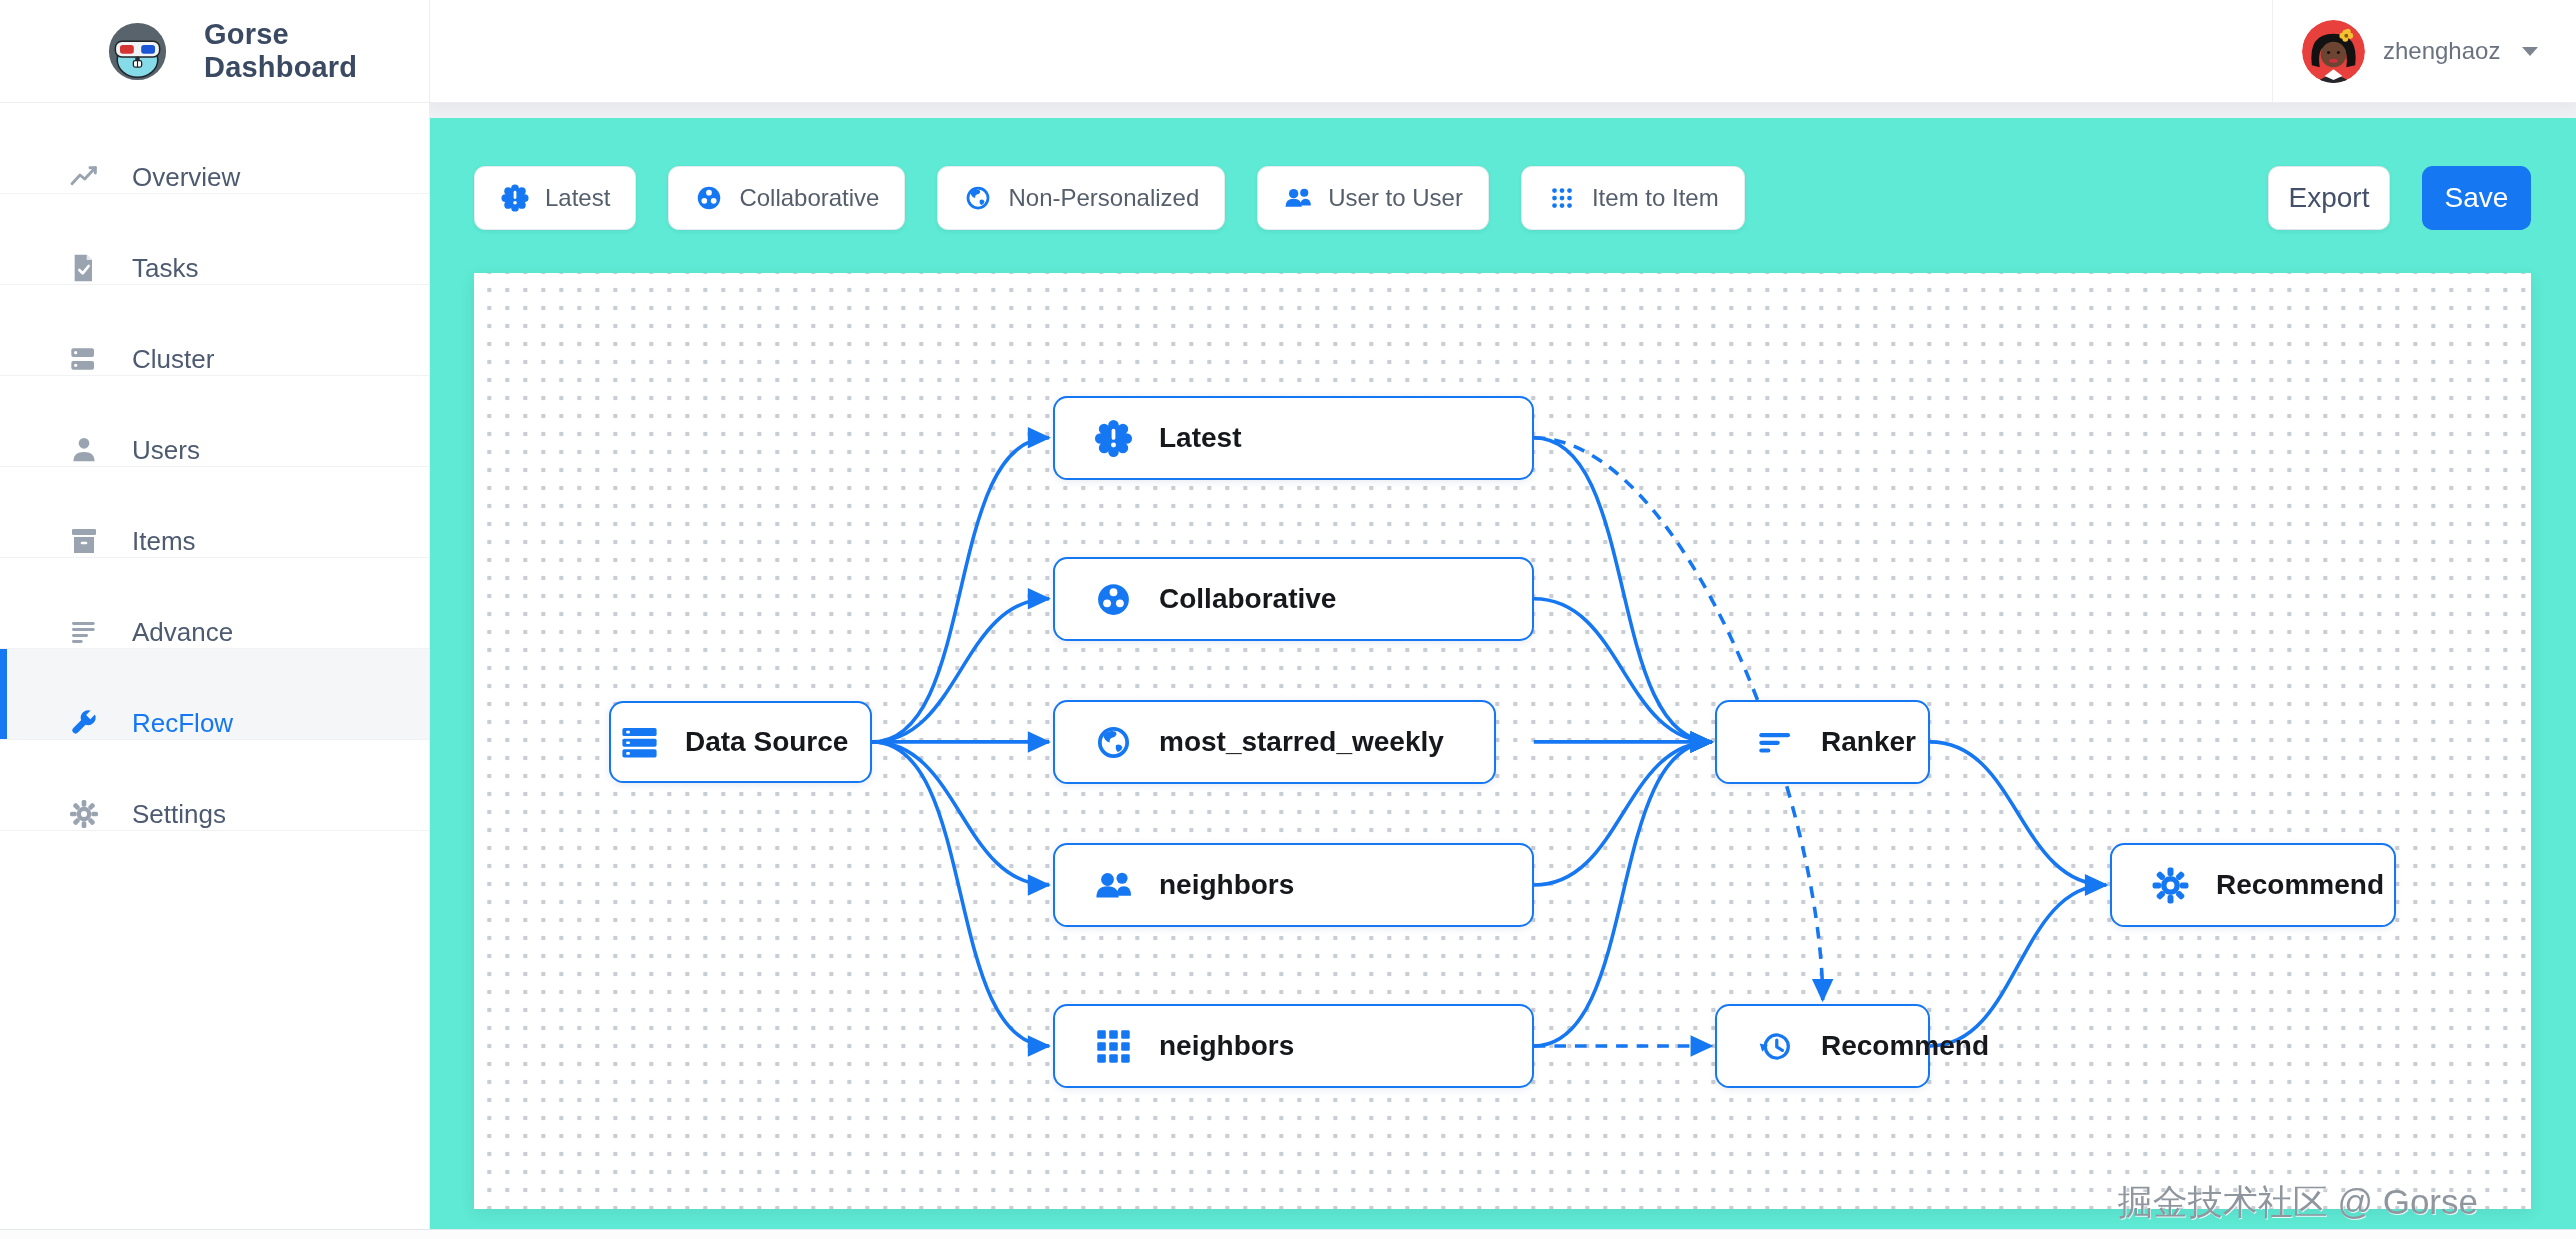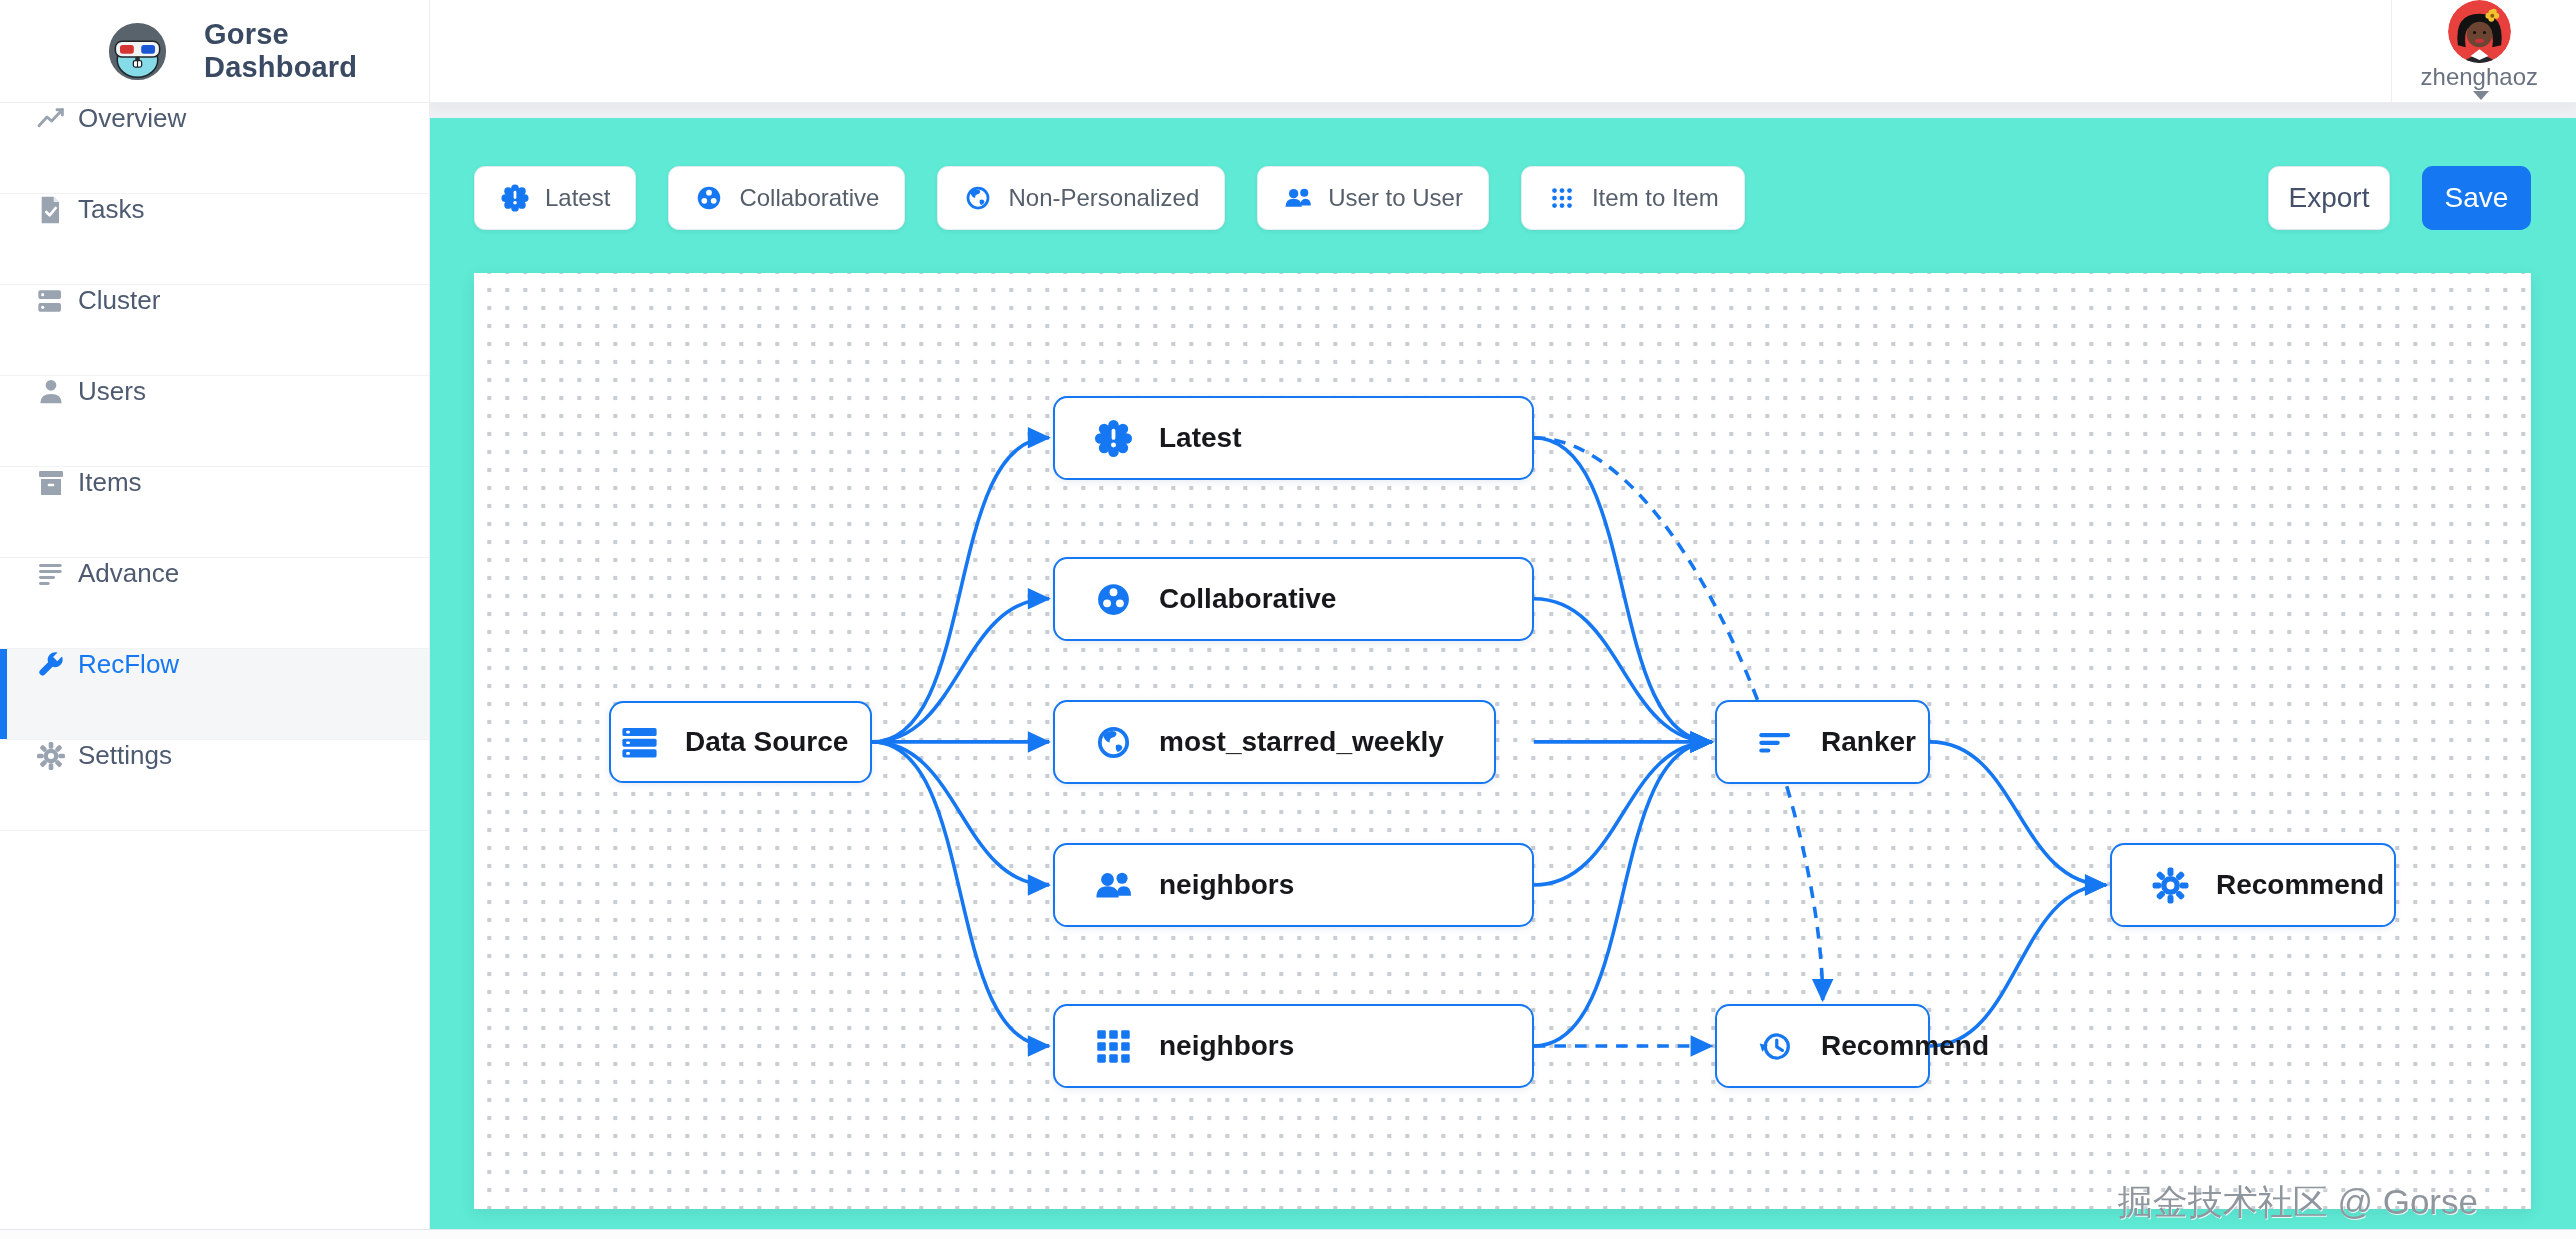--- a/index.html
+++ b/index.html
@@ -4,33 +4,33 @@
 <style>
   html,body{margin:0;padding:0;width:2576px;height:1240px;overflow:hidden;
     font-family:"Liberation Sans", sans-serif;background:#eef0f3;}
   
   .sidebar{position:absolute;left:0;top:0;width:429px;bottom:0;background:#fff;
     border-right:1.8px solid #ebedef;z-index:6;}
   .brand{height:102px;display:flex;align-items:center;gap:37px;padding-left:108px;
     border-bottom:1.8px solid #eceef1;}
   .brand-logo{width:59px;height:59px;flex:0 0 auto;}
   .brand-title{font-size:29px;font-weight:700;color:#3b4a63;letter-spacing:0.2px;}
-  .menu-item{height:90px;display:flex;align-items:flex-start;gap:11px;padding-left:35px;
+  .menu-item{height:90px;display:flex;align-items:flex-end;gap:32px;padding-left:68px;
     border-bottom:1.8px solid #f0f2f4;color:#4d5a70;font-size:26px;position:relative;cursor:pointer;}
   .mi-icon{width:32px;height:32px;color:#9aa3b0;flex:0 0 auto;}
   .mi-icon svg{width:32px;height:32px;display:block;}
   .menu-item.active{background:#f5f6f7;color:#1677f2;}
   .menu-item.active::before{content:"";position:absolute;left:0;top:0;bottom:0;width:7.2px;background:#1677f2;}
   .menu-item.active .mi-icon{color:#1677f2;}
   
   .header{position:absolute;left:429px;right:0;top:0;height:102px;background:#fff;
     border-bottom:1.8px solid #eceef1;display:flex;align-items:center;justify-content:flex-end;z-index:5;
     box-shadow:0 4.5px 10.7px rgba(60,75,100,.05);}
-  .user{display:flex;align-items:center;padding:0 38px 0 29px;height:100%;
-    border-left:1.8px solid #eef0f2;cursor:pointer;flex-direction:column;}
+  .user{display:flex;align-items:center;gap:18px;padding:0 38px 0 29px;height:100%;
+    border-left:1.8px solid #eef0f2;cursor:pointer;}
   .avatar{width:63px;height:63px;border-radius:50%;overflow:hidden;flex:0 0 auto;}
   .avatar svg{width:63px;height:63px;display:block;}
   .user-name{font-size:24px;color:#6a7280;}
   .caret{width:0;height:0;border-left:8px solid transparent;border-right:8px solid transparent;
     border-top:9.8px solid #7d8590;margin-left:3.6px;}
   
   .content{position:absolute;left:429px;right:0;top:102px;bottom:0;background:#5eead4;margin-top:16px;}
   .toolbar{position:absolute;left:45px;right:45px;top:48px;display:flex;gap:32px;align-items:center;}
   .chip{height:64px;display:flex;align-items:center;gap:15px;padding:0 25px;background:#fff;
     border:1.8px solid #e7eaee;border-radius:10.7px;font-size:24px;color:#555e6b;

